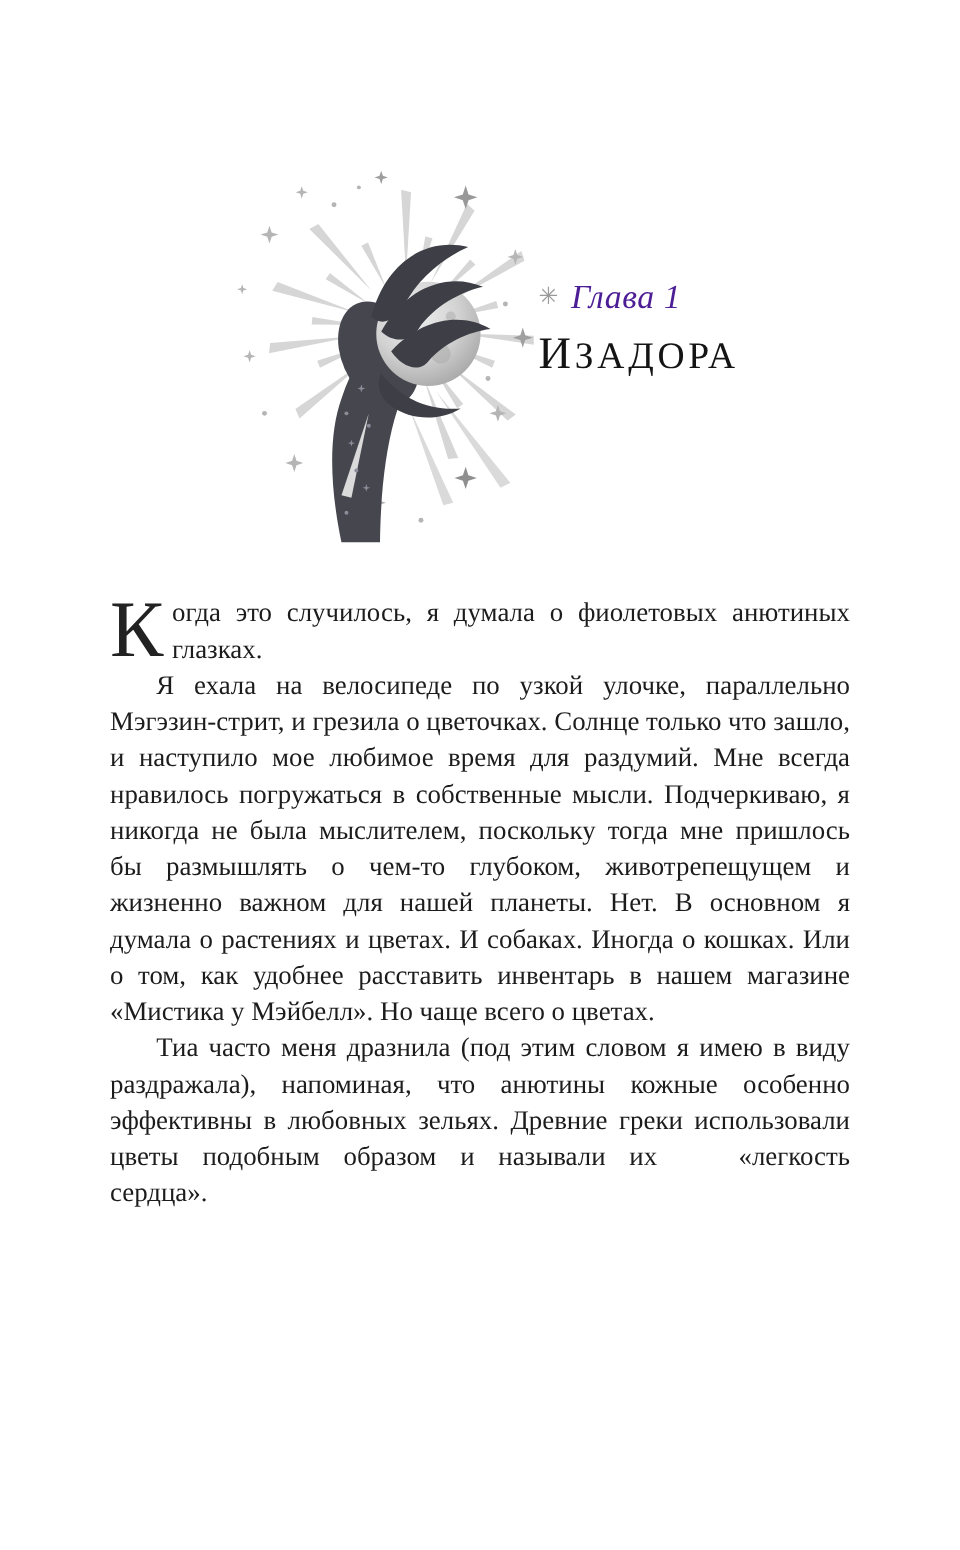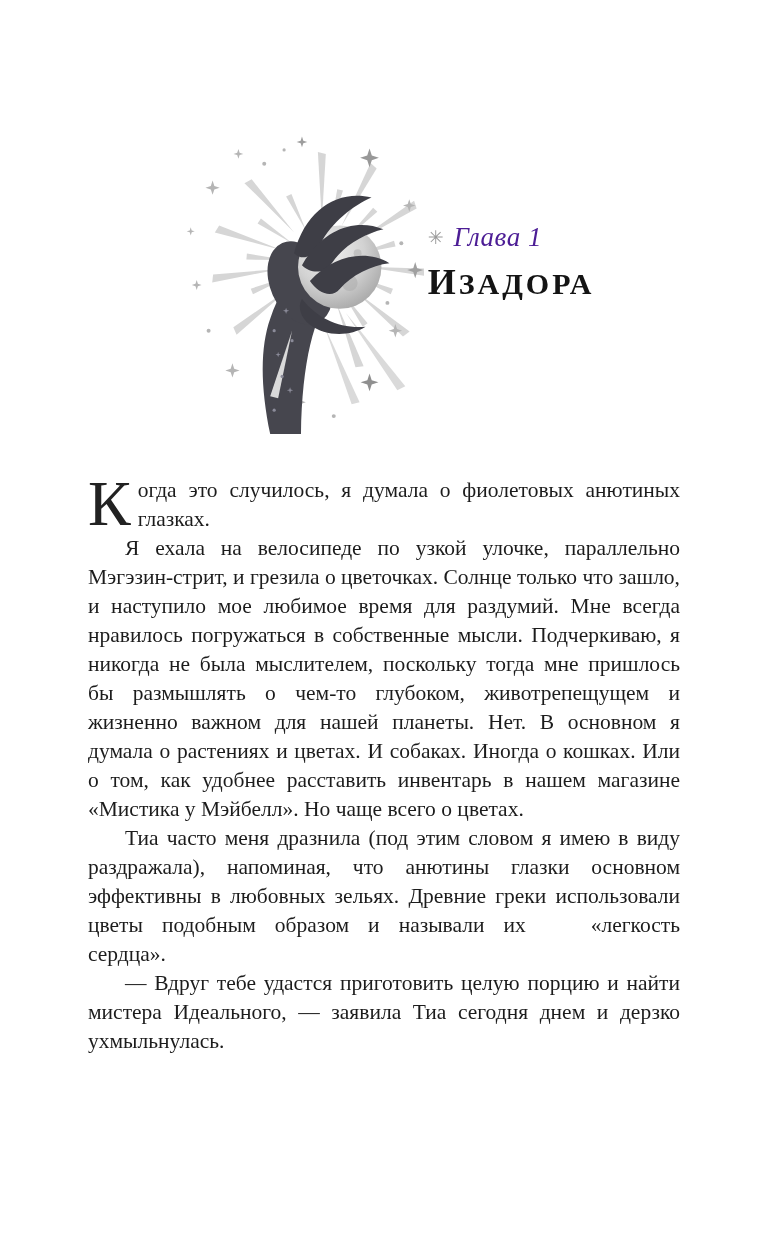--- a/index.html
+++ b/index.html
@@ -44,21 +44,21 @@
   }
   .chapter-label {
     font-style: italic;
     font-size: 27px;
     color: #4c1d95;
     letter-spacing: 0.5px;
   }
   .chapter-title {
     margin: 8px 0 0 0;
     font-size: 30px;
-    font-weight: bold;
+    font-weight: normal;
     letter-spacing: 3px;
     color: #141414;
   }
   .chapter-title::first-letter {
     font-size: 36px;
   }
   .body-text {
     width: 592px;
     margin: 42px auto 0 88px;
     font-size: 21.5px;
@@ -194,18 +194,17 @@
       <h1 class="chapter-title">ИЗАДОРА</h1>
     </div>
   </div>
 
   <div class="body-text">
     <p class="first"><span class="dropcap">К</span><span>огда это случилось, я думала о фиолетовых анютиных глазках.</span></p>
 
     <p>Я ехала на велосипеде по узкой улочке, параллельно Мэгэзин-стрит, и грезила о цветочках. Солнце только что зашло, и наступило мое любимое время для раздумий. Мне всегда нравилось погружаться в собственные мысли. Подчеркиваю, я никогда не была мыслителем, поскольку тогда мне пришлось бы размышлять о чем-то глубоком, животрепещущем и жизненно важном для нашей планеты. Нет. В основном я думала о растениях и цветах. И собаках. Иногда о кошках. Или о том, как удобнее расставить инвентарь в нашем магазине «Мистика у Мэйбелл». Но чаще всего о цветах.</p>
 
 
-    <p><span>Тиа часто меня дразнила (под этим словом я имею в виду раздражала), напоминая, что анютины глазки основном эффективны в любовных зельях. Древние греки использовали цветы подобным образом и называли их </span><span class="italic">«легкость сердца»</span><span>.</span></p>
-
-    <p>— Вдруг тебе удастся приготовить целую порцию и найти мистера Идеального, — заявила Тиа сегодня днем и дерзко ухмыльнулась.</p>
+    <p><span>Тиа часто меня дразнила (под этим словом я имею в виду раздражала), напоминая, что анютины кожные особенно эффективны в любовных зельях. Древние греки использовали цветы подобным образом и называли их </span><span class="italic">«легкость сердца»</span><span>.</span></p>
+
   </div>
 
 </div>
 
 </body></html>

